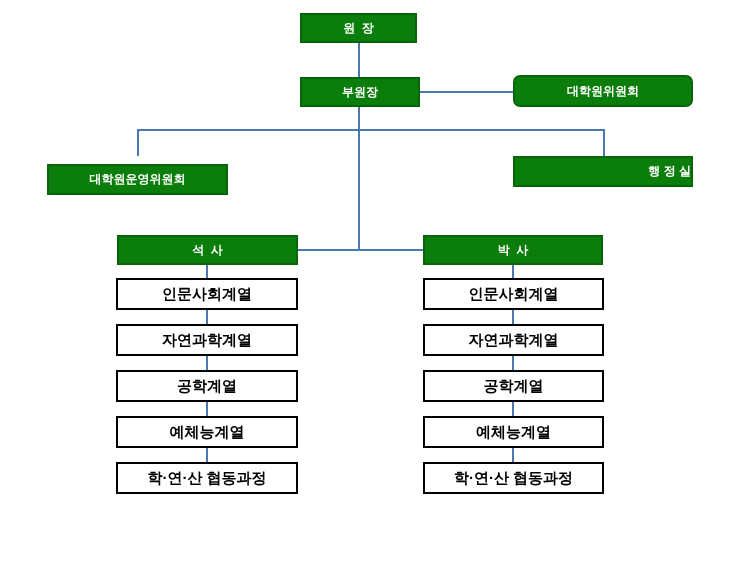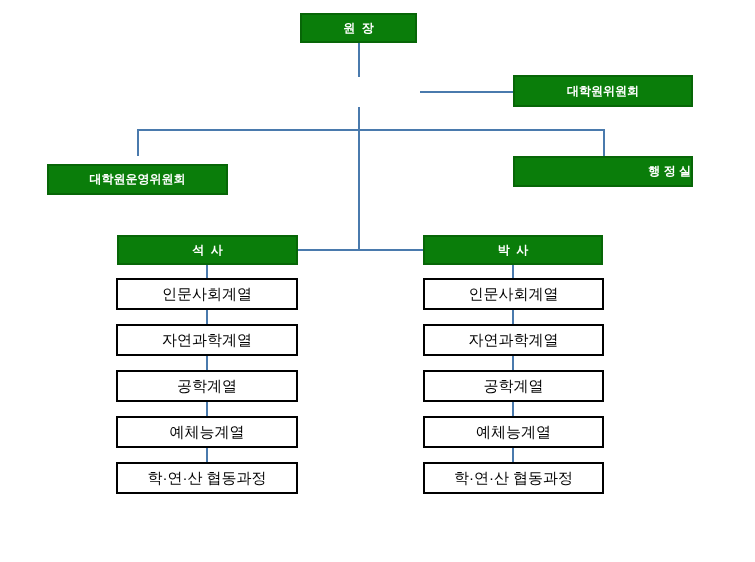--- a/index.html
+++ b/index.html
@@ -27,21 +27,21 @@
     display:flex;align-items:center;justify-content:center;
     z-index:2;
     white-space:pre;
   }
   .wnode{
     position:absolute;
     background:#fff;
     border:2px solid var(--item-border);
     box-sizing:border-box;
     color:#000;
-    font-weight:normal;
+    font-weight:bold;
     font-size:15px;
     display:flex;align-items:center;justify-content:center;
     z-index:2;
     white-space:pre;
   }
   .vline,.hline{
     position:absolute;
     background:var(--line);
     z-index:1;
   }
@@ -60,22 +60,25 @@
   <div class="vline" style="left:137px;top:129px;height:27px;"></div>
   <div class="vline" style="left:603px;top:129px;height:27px;"></div>
   <div class="hline" style="left:298px;top:249px;width:125px;"></div>
   <div class="vline" style="left:206px;top:265px;height:197px;"></div>
   <div class="vline" style="left:512px;top:265px;height:197px;"></div>
 
   <div class="gnode" style="left:300px;top:13px;width:117px;height:30px;">
     <span>원  장</span>
   </div>
 
+  <div class="gnode" style="left:300px;top:77px;width:120px;height:30px;">
+    <span>부원장</span>
+  </div>
 
-  <div class="gnode" style="left:513px;top:75px;width:180px;height:32px;">
+  <div class="gnode" style="left:513px;top:75px;width:180px;height:32px;border-radius:7px;">
     <span>대학원위원회</span>
   </div>
 
   <div class="gnode" style="left:47px;top:164px;width:181px;height:31px;">
     <span>대학원운영위원회</span>
   </div>
 
   <div class="gnode" style="left:513px;top:156px;width:180px;height:31px;justify-content:flex-end;">
     <span>행 정 실</span>
   </div>

